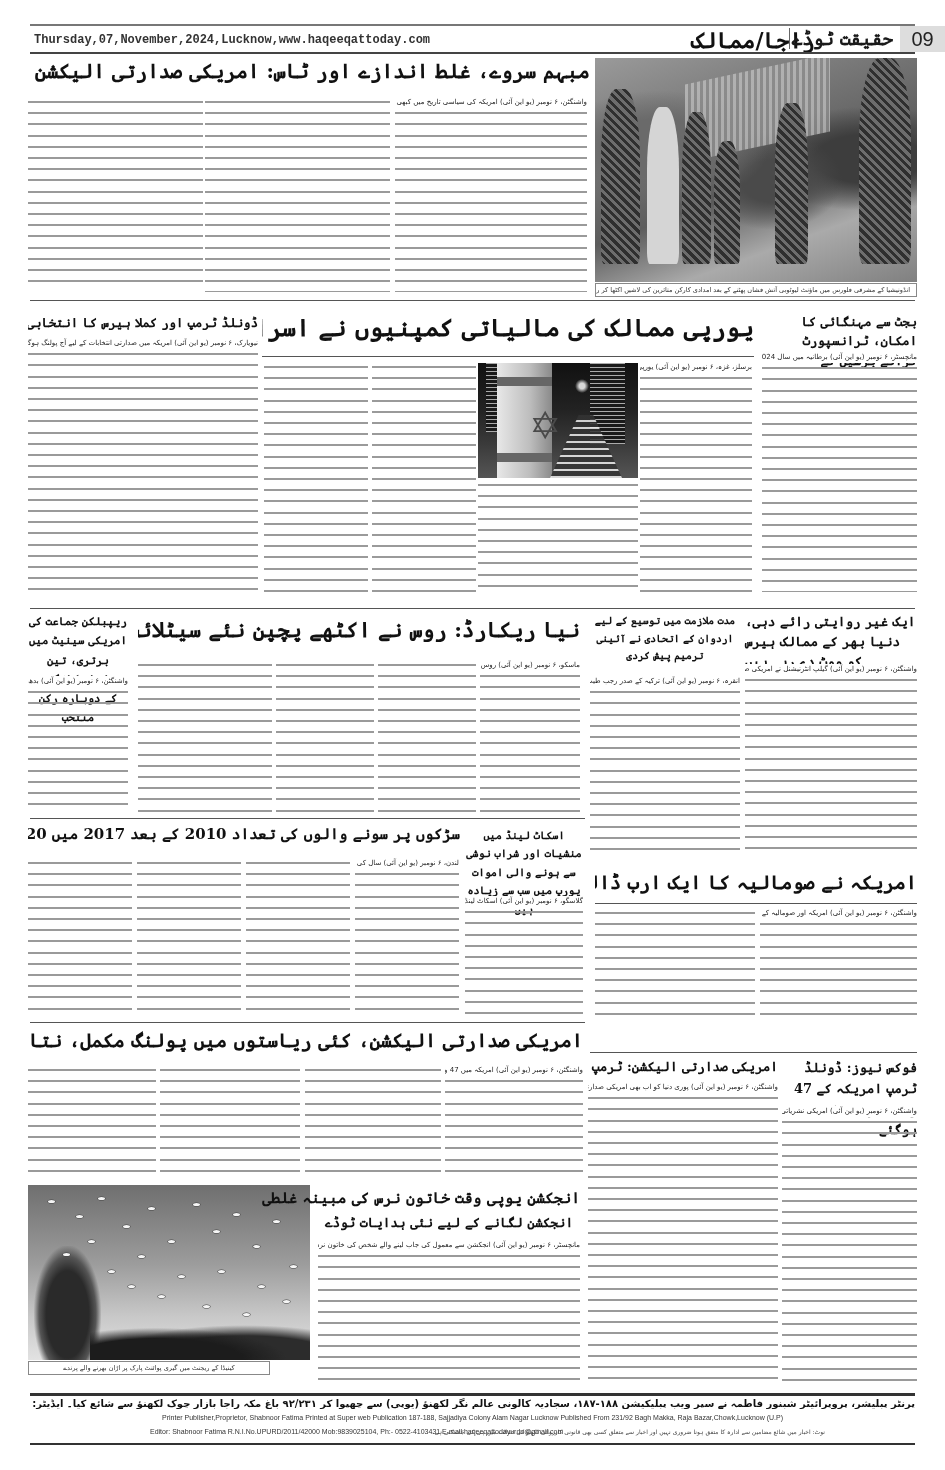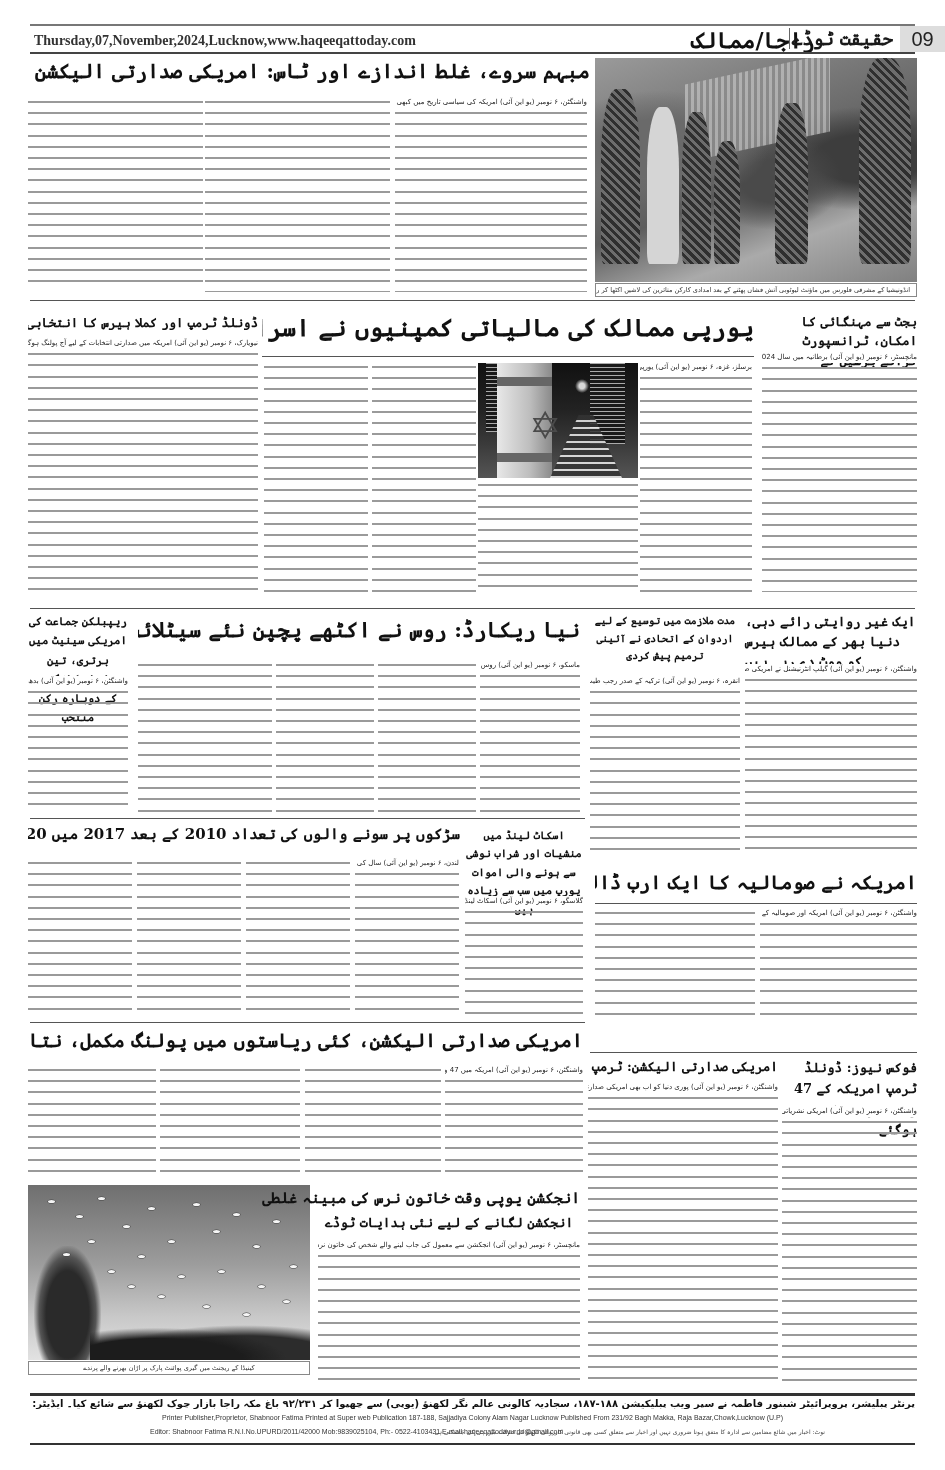--- a/index.html
+++ b/index.html
@@ -9,21 +9,21 @@
   .abs { position: absolute; }
   .rtl { direction: rtl; text-align: right; }
   .hl { font-family: "DejaVu Serif", serif; font-weight: bold; color: #111; line-height: 1.15; }
   .rule { position: absolute; background: #555; }
   .photo { position: absolute; overflow: hidden; }
   .caption { position: absolute; font-size: 6.5px; color: #333; direction: rtl; text-align: right; border: 1px solid #888; padding: 2px 6px; background: #fff; overflow: hidden; white-space: nowrap; }
 
   
   #masthead-top { left: 30px; top: 24px; width: 885px; height: 2px; background: #777; }
   #masthead-bottom { left: 30px; top: 52px; width: 885px; height: 1.5px; background: #444; }
-  #dateline { left: 34px; top: 33px; font-family: Liberation Serif, serif; font-size: 14px; font-weight: bold; color: #333; }
+  #dateline { left: 34px; top: 33px; font-family: Liberation Mono, monospace; font-size: 12px; font-weight: bold; color: #333; }
   #section-title { right: 130px; top: 27px; font-size: 22px; color: #111; font-family: "DejaVu Serif", serif; font-weight: bold; direction: rtl; }
   #brand { right: 52px; top: 28px; font-size: 18px; font-weight: bold; font-family: "DejaVu Serif", serif; direction: rtl; border-left: 1px solid #666; padding-left: 2px; }
   #page-num { right: 0; top: 26px; width: 45px; height: 26px; background: #ddd; font-family: "Liberation Sans", sans-serif; font-size: 20px; color: #222; text-align: center; line-height: 26px; }
 
   
   .lines {
     background-image: repeating-linear-gradient(to bottom, transparent 0, transparent 4px, #9a9a9a 4px, #9a9a9a 6px, transparent 6px, transparent 11.2px);
   }
   .col { position: absolute; overflow: hidden; }
   .col .lead { font-size: 7px; line-height: 11.2px; direction: rtl; text-align: right; color: #222; background: #fff; display: block; white-space: nowrap; overflow: hidden; }
@@ -215,21 +215,21 @@
   <div class="bird" style="left:230px; top:100px;"></div>
   <div class="bird" style="left:80px; top:85px;"></div>
   <div class="bird" style="left:130px; top:110px;"></div>
   <div class="bird" style="left:175px; top:120px;"></div>
   <div class="bird" style="left:215px; top:128px;"></div>
   <div class="bird" style="left:255px; top:115px;"></div>
   <div class="bird" style="left:60px; top:55px;"></div>
   <div class="bird" style="left:35px; top:68px;"></div>
   <div class="bird" style="left:100px; top:100px;"></div>
 </div>
-<div class="caption" style="left:28px; top:1361px; width:282px; height:14px; text-align:center;">کینیڈا کے ریجنٹ میں گیری پوائنٹ پارک پر اڑان بھرنے والے پرندے</div>
+<div class="caption" style="left:28px; top:1361px; width:242px; height:14px; text-align:center;">کینیڈا کے ریجنٹ میں گیری پوائنٹ پارک پر اڑان بھرنے والے پرندے</div>
 
 <div class="abs hl rtl" style="left:318px; top:1190px; width:262px; font-size:15px; text-align:center; white-space:nowrap;">انجکشن یوپی وقت خاتون نرس کی مبینہ غلطی</div>
 <div class="abs hl rtl" style="left:318px; top:1216px; width:262px; font-size:13px; text-align:center; white-space:nowrap;">انجکشن لگانے کے لیے نئی ہدایات ٹوڈے</div>
 <div class="col lines" style="left:318px; top:1240px; width:262px; height:142px;">
   <span class="lead">مانچسٹر، ۶ نومبر (یو این آئی) انجکشن سے معمول کی جاب لینے والے شخص کی خاتون نرس کی مبینہ غلطی سے ہونے والی اچانک موت کے بعد انجکشن لگانے کیلئے نئی ہدایات جاری کر دی گئیں۔</span>
 </div>
 
 <div class="abs" id="footer-top"></div>
 <div class="abs" id="footer-urdu">پرنٹر پبلیشر، پروپرائیٹر شبنور فاطمہ نے سپر ویب پبلیکیشن ۱۸۸-۱۸۷، سجادیہ کالونی عالم نگر لکھنؤ (یوپی) سے چھپوا کر ۹۲/۲۳۱ باغ مکہ راجا بازار چوک لکھنؤ سے شائع کیا۔ ایڈیٹر: شبنور فاطمہ</div>
 <div class="abs" id="footer-en1">Printer Publisher,Proprietor, Shabnoor Fatima Printed at Super web Publication 187-188, Sajjadiya Colony Alam Nagar Lucknow Published From 231/92 Bagh Makka, Raja Bazar,Chowk,Lucknow (U.P)</div>

